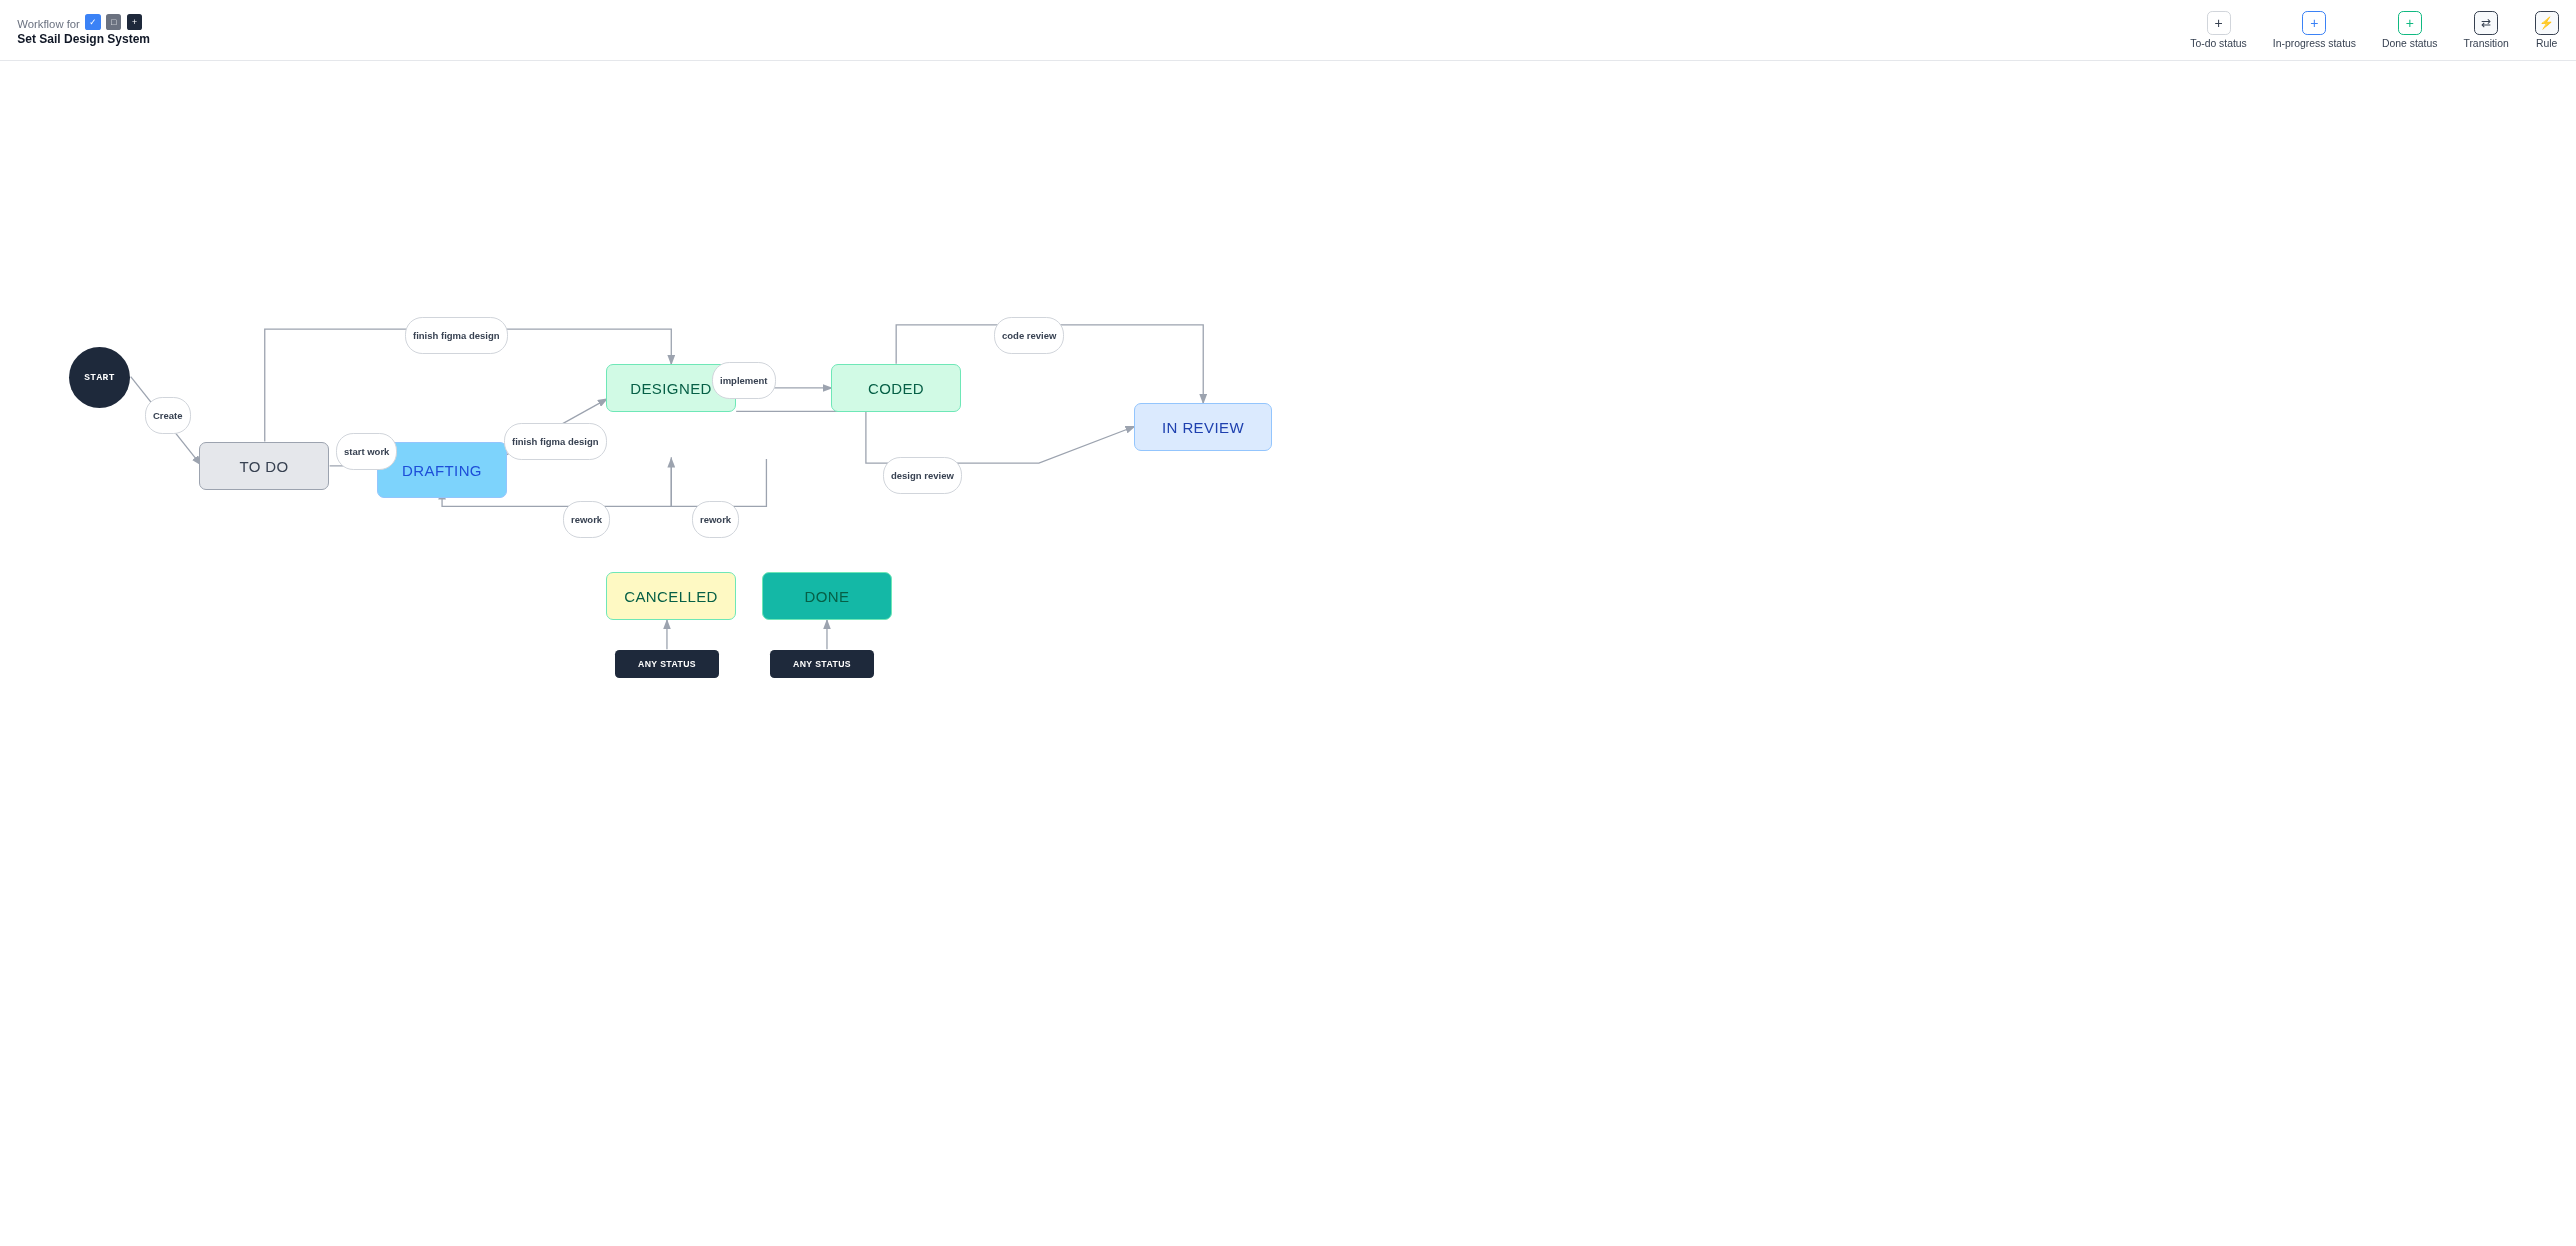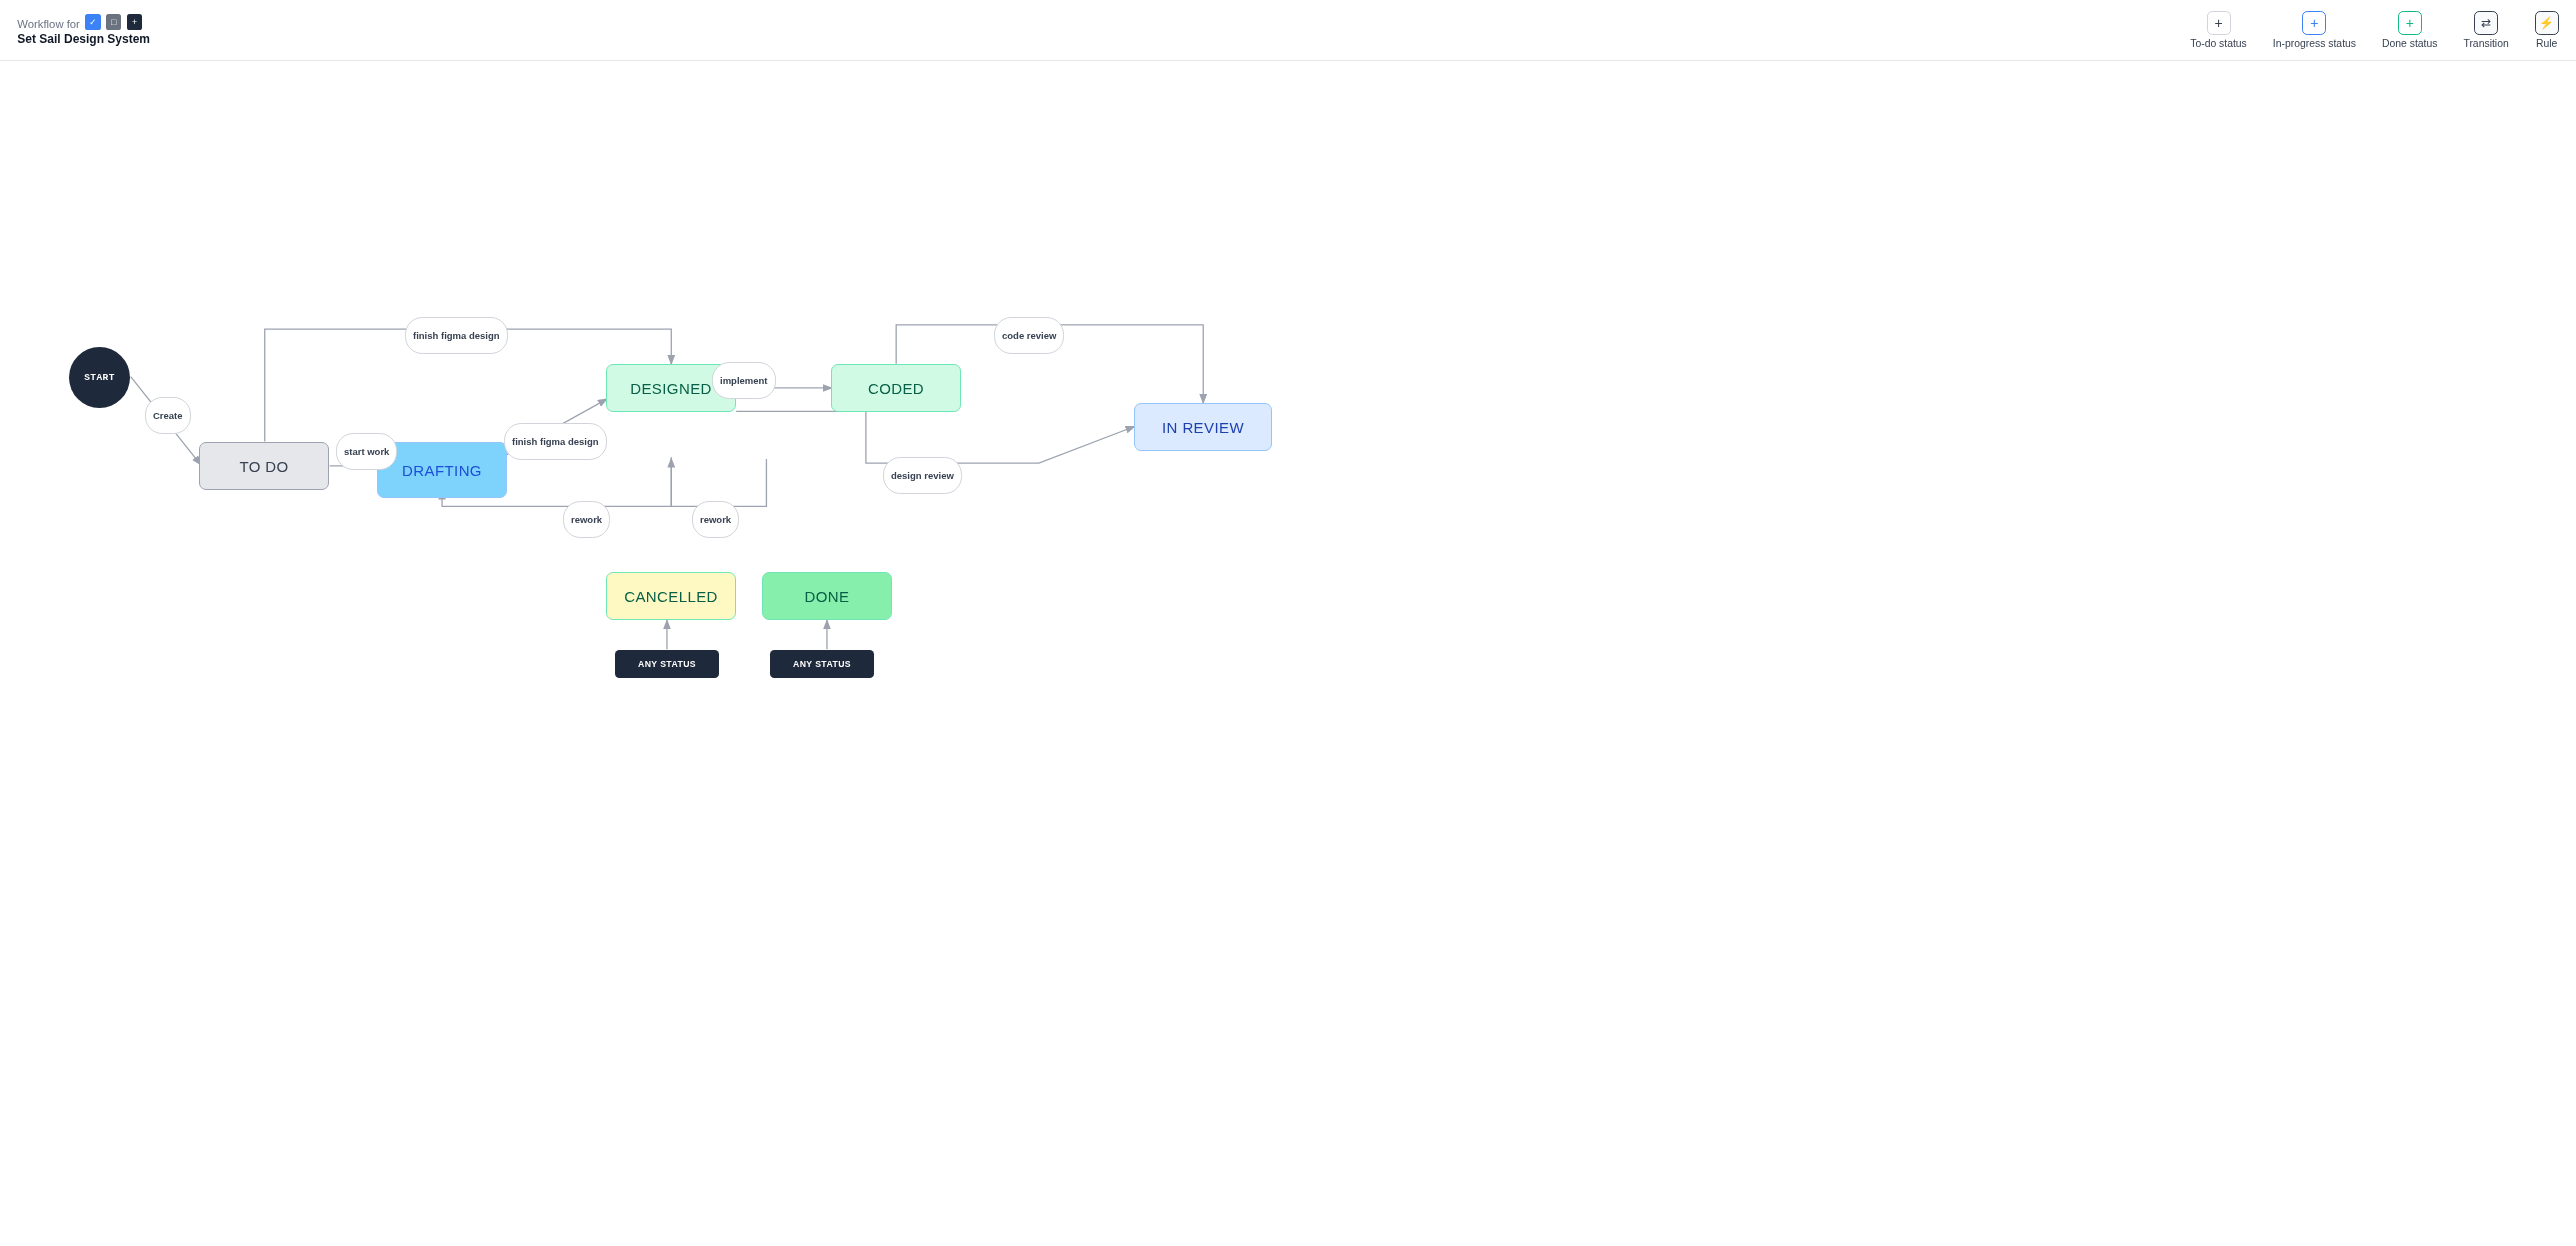--- a/index.html
+++ b/index.html
@@ -97,21 +97,21 @@
       left: 1134px; top: 342px;
     }
     .node-cancelled {
       width: 130px; height: 48px;
       background: #fef9c3; color: #065f46;
       border: 1.3px solid #6ee7b7;
       left: 606px; top: 511px;
     }
     .node-done {
       width: 130px; height: 48px;
-      background: #86efac; color: #065f46;
+      background: #14b8a6; color: #065f46;
       border: 1.3px solid #6ee7b7;
       left: 762px; top: 511px;
     }
     .node-any-status-1 {
       width: 104px; height: 28px;
       background: #1e293b; color: white;
       font-size: 8.7px; font-weight: 700;
       border-radius: 4.3px;
       left: 615px; top: 589px;
     }

